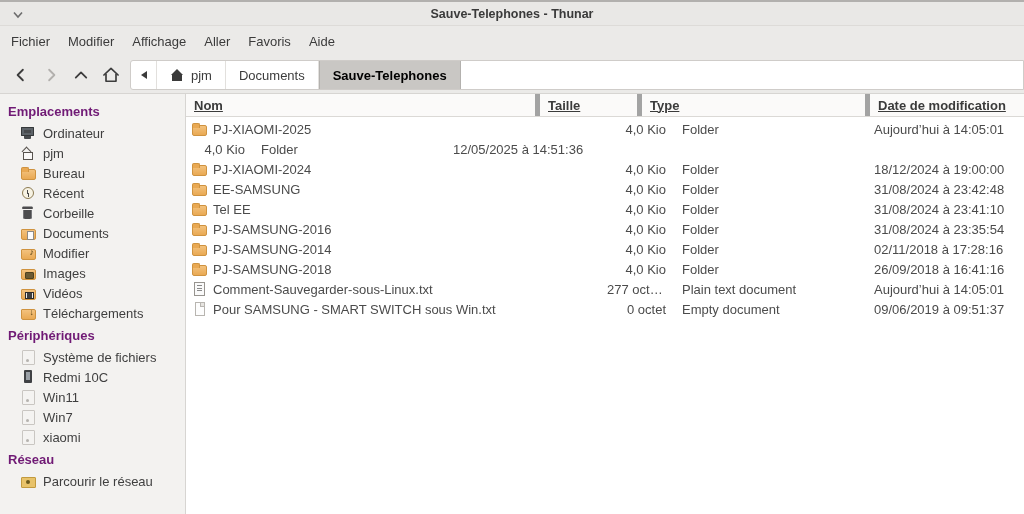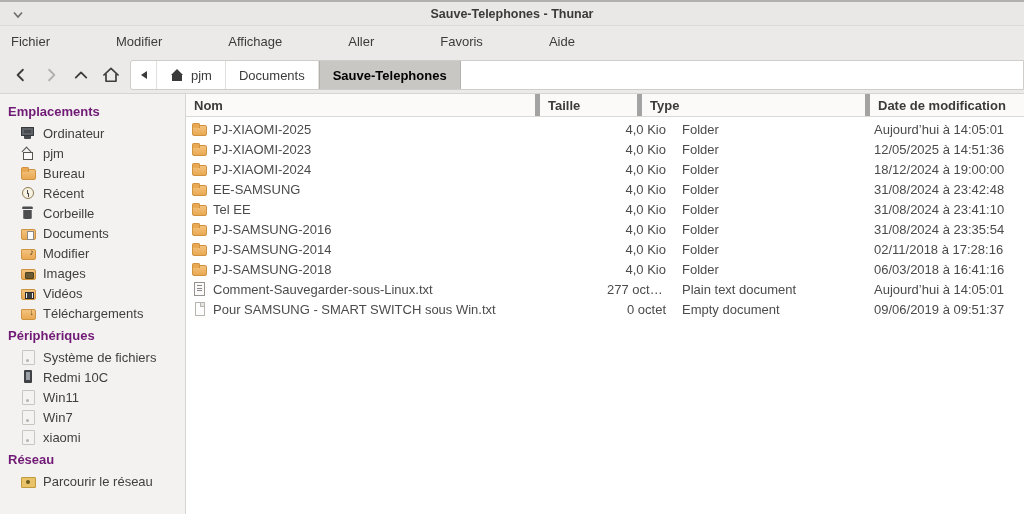--- a/index.html
+++ b/index.html
@@ -6,21 +6,21 @@
   html,body { width:1024px; height:514px; overflow:hidden; }
   body { font-family:"Liberation Sans", sans-serif; font-size:13px; color:#3f3f3f; background:#fff; }
   .window { width:1024px; height:514px; display:flex; flex-direction:column; box-shadow:inset 0 0 0 1px #aeaca9; background:#fff; }
 
   
   .titlebar { height:26px; background:#e9e8e6; border-top:2px solid #b2b0ae; border-bottom:1px solid #dddbd8; position:relative; display:flex; align-items:center; justify-content:center; flex:none; }
   .titlebar .win-menu { position:absolute; left:8px; top:4px; width:20px; height:18px; display:flex; align-items:center; justify-content:center; cursor:default; }
   .title-text { font-size:12.5px; font-weight:600; color:#3a3a3a; }
 
   
-  .menubar { height:31px; background:#ebeae8; display:flex; align-items:center; padding-left:2px; flex:none;gap:48px; }
+  .menubar { height:31px; background:#ebeae8; display:flex; align-items:center; padding-left:2px; flex:none; }
   .menu-item { padding:5px 9px; color:#3b3b3b; }
 
   
   .toolbar { height:37px; background:#ebeae8; border-bottom:1px solid #d7d5d2; display:flex; align-items:center; padding:0 0 0 6px; flex:none; }
   .nav-btn { width:30px; height:29px; display:flex; align-items:center; justify-content:center; border-radius:3px; }
   .pathbar { flex:1; height:30px; background:#fff; border:1px solid #cfccc9; border-radius:3px 0 0 3px; margin-left:4px; display:flex; align-items:stretch; overflow:hidden; }
   .crumb-prev { width:26px; display:flex; align-items:center; justify-content:center; border-right:1px solid #e2e0dd; }
   .tri-left { width:0; height:0; border-top:4px solid transparent; border-bottom:4px solid transparent; border-right:6px solid #3a3a3a; }
   .crumb { display:flex; align-items:center; gap:7px; padding:0 13px; border-right:1px solid #e2e0dd; color:#3c3c3c; }
   .crumb.active { background:#c9c7c4; border-left:1px solid #b3b1ae; border-right:1px solid #b3b1ae; font-weight:700; color:#000000;text-align:right; }
@@ -30,21 +30,21 @@
   .crumb-home::after { content:""; position:absolute; left:1px; top:1px; border-left:6px solid transparent; border-right:6px solid transparent; border-bottom:6px solid #3a3a3a; }
 
   
   .main { flex:1; display:flex; min-height:0; }
   .sidebar { width:186px; background:#f3f2f0; border-right:1px solid #d7d5d2; padding-top:5px; overflow:hidden; flex:none; }
   .side-header { font-weight:700; color:#701a75; padding:5px 8px 4px 8px; }
   .side-item { height:20px; display:flex; align-items:center; gap:7px; padding-left:20px; color:#3f3f3f; cursor:default; }
 
   .content { flex:1; background:#fff; display:flex; flex-direction:column; min-width:0; }
   .list-header { height:23px; background:#fbfaf9; border-bottom:1px solid #dbd9d6; display:flex; font-weight:700; color:#3b3b3b; flex:none; }
-  .hcell { display:flex; align-items:center; padding-left:8px; }
+  .hcell { display:flex; align-items:center; padding-left:8px;text-decoration:underline; }
   .hcell + .hcell { border-left:5px solid #a3a3a3;margin-left:36px; }
   .col-name { flex:1; min-width:0; }
   .col-size { width:66px; flex:none; }
   .col-type { width:192px; flex:none; }
   .col-date { width:159px; flex:none; }
 
   .file-row { height:20px; display:flex; align-items:flex-end; color:#4b4b4b; }
   .cell { overflow:hidden; white-space:nowrap; text-overflow:ellipsis; }
   .cell.col-name { display:flex; align-items:center; gap:6px; padding-left:5px; }
   .cell.col-size { text-align:right; padding-right:7px; }
@@ -268,24 +268,20 @@
             <span class="cell col-name">
               <span class="ic ic-folder"></span>
               <span>PJ-XIAOMI-2025</span>
             </span>
             <span class="cell col-size">4,0 Kio</span>
             <span class="cell col-type">Folder</span>
             <span class="cell col-date">Aujourd’hui à 14:05:01</span>
           </div>
 
           <div class="file-row">
-            <span class="cell col-name">
-              <span class="ic ic-folder"></span>
-              <span>PJ-XIAOMI-2023</span>
-            </span>
             <span class="cell col-size">4,0 Kio</span>
             <span class="cell col-type">Folder</span>
             <span class="cell col-date">12/05/2025 à 14:51:36</span>
           </div>
 
           <div class="file-row">
             <span class="cell col-name">
               <span class="ic ic-folder"></span>
               <span>PJ-XIAOMI-2024</span>
             </span>
@@ -334,21 +330,21 @@
             <span class="cell col-date">02/11/2018 à 17:28:16</span>
           </div>
 
           <div class="file-row">
             <span class="cell col-name">
               <span class="ic ic-folder"></span>
               <span>PJ-SAMSUNG-2018</span>
             </span>
             <span class="cell col-size">4,0 Kio</span>
             <span class="cell col-type">Folder</span>
-            <span class="cell col-date">06/03/2018 à 16:41:16</span>
+            <span class="cell col-date">26/09/2018 à 16:41:16</span>
           </div>
 
           <div class="file-row">
             <span class="cell col-name">
               <span class="ic ic-text"></span>
               <span>Comment-Sauvegarder-sous-Linux.txt</span>
             </span>
             <span class="cell col-size">277 octets</span>
             <span class="cell col-type">Plain text document</span>
             <span class="cell col-date">Aujourd’hui à 14:05:01</span>

